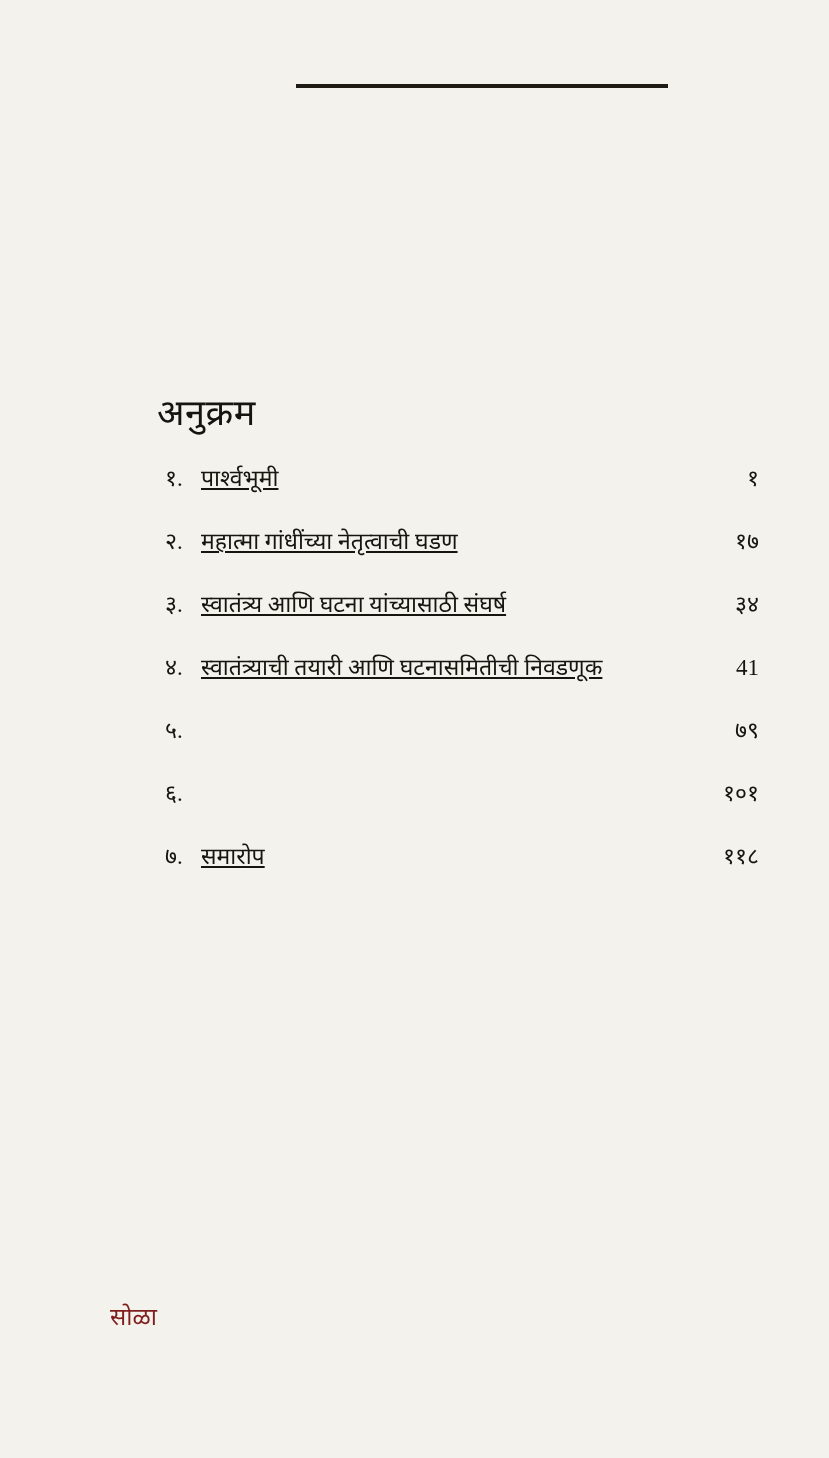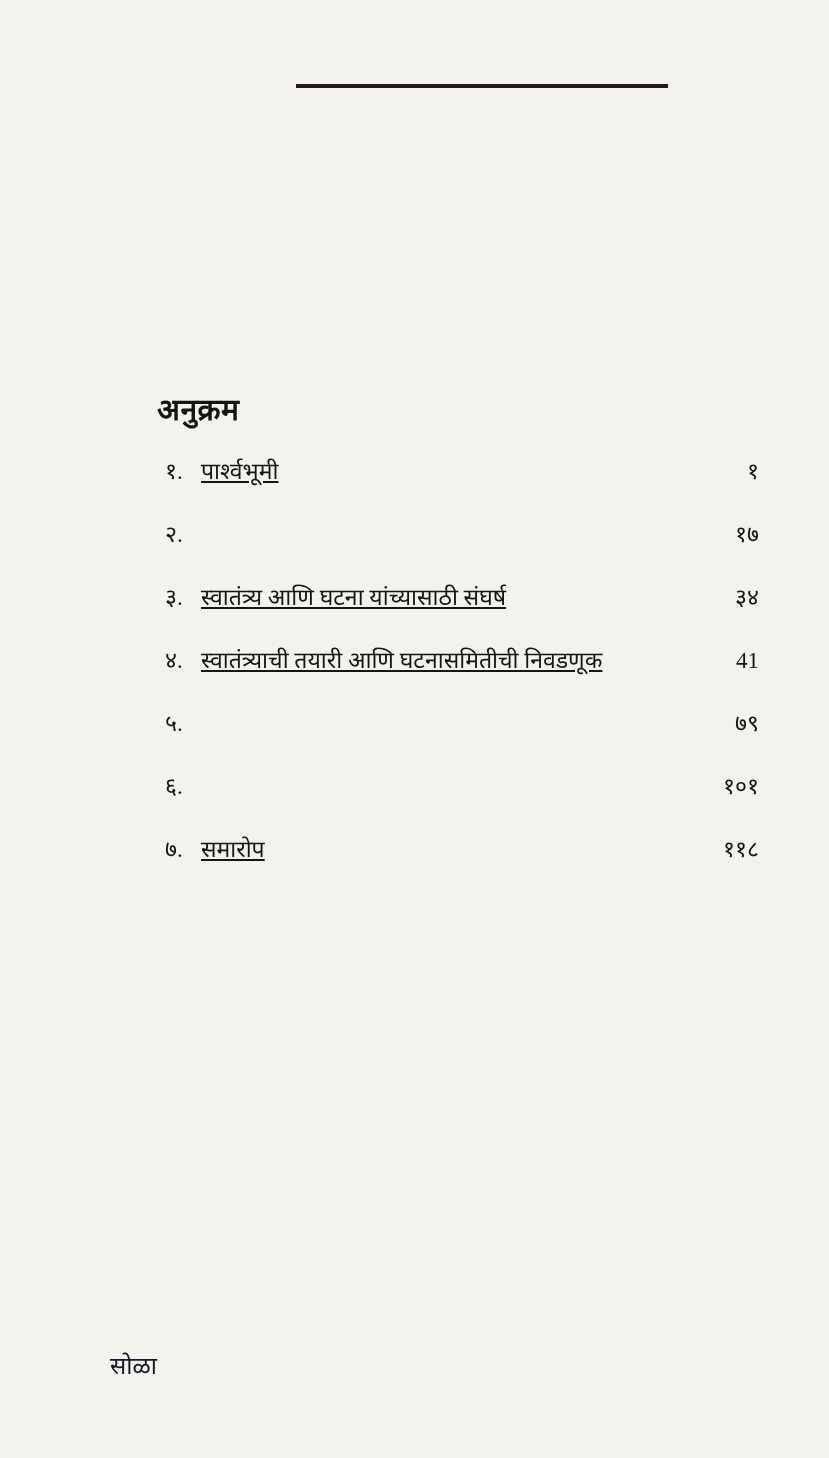--- a/index.html
+++ b/index.html
@@ -29,22 +29,22 @@
     height: 4px;
     background: #1d1b14;
   }
   .toc-block {
     position: absolute;
     left: 157px;
     top: 392px;
     width: 620px;
   }
   .toc-heading {
-    font-size: 30px;
-    font-weight: 700;
+    font-size: 36px;
+    font-weight: 400;
     letter-spacing: 0.5px;
     color: #141410;
     margin: 0 0 28px 0;
     line-height: 1.2;
     font-family: "Liberation Serif", "DejaVu Serif", serif;
   }
   .toc-list {
     list-style: none;
     margin: 0;
     padding: 0;
@@ -74,23 +74,23 @@
     text-decoration: underline;
   }
   .toc-page {
     text-align: right;
     min-width: 60px;
     padding-right: 18px;
   }
   .folio {
     position: absolute;
     left: 110px;
-    top: 1348px;
+    top: 1299px;
     font-size: 24px;
-    color: #0f172a;
+    color: #7f1d1d;
   }
 </style>
 </head>
 <body>
 
 <div class="page">
 
   <div class="top-rule"></div>
 
   <div class="toc-block">
@@ -102,20 +102,21 @@
         <span class="toc-left">
           <span class="toc-num">१.</span>
           <span class="toc-title">पार्श्वभूमी</span>
         </span>
         <span class="toc-page">१</span>
       </li>
 
       <li class="toc-row">
         <span class="toc-left">
           <span class="toc-num">२.</span>
+          <span class="toc-title">महात्मा गांधींच्या नेतृत्वाची घडण</span>
         </span>
         <span class="toc-page">१७</span>
       </li>
 
       <li class="toc-row">
         <span class="toc-left">
           <span class="toc-num">३.</span>
           <span class="toc-title">स्वातंत्र्य आणि घटना यांच्यासाठी संघर्ष</span>
         </span>
         <span class="toc-page">३४</span>

